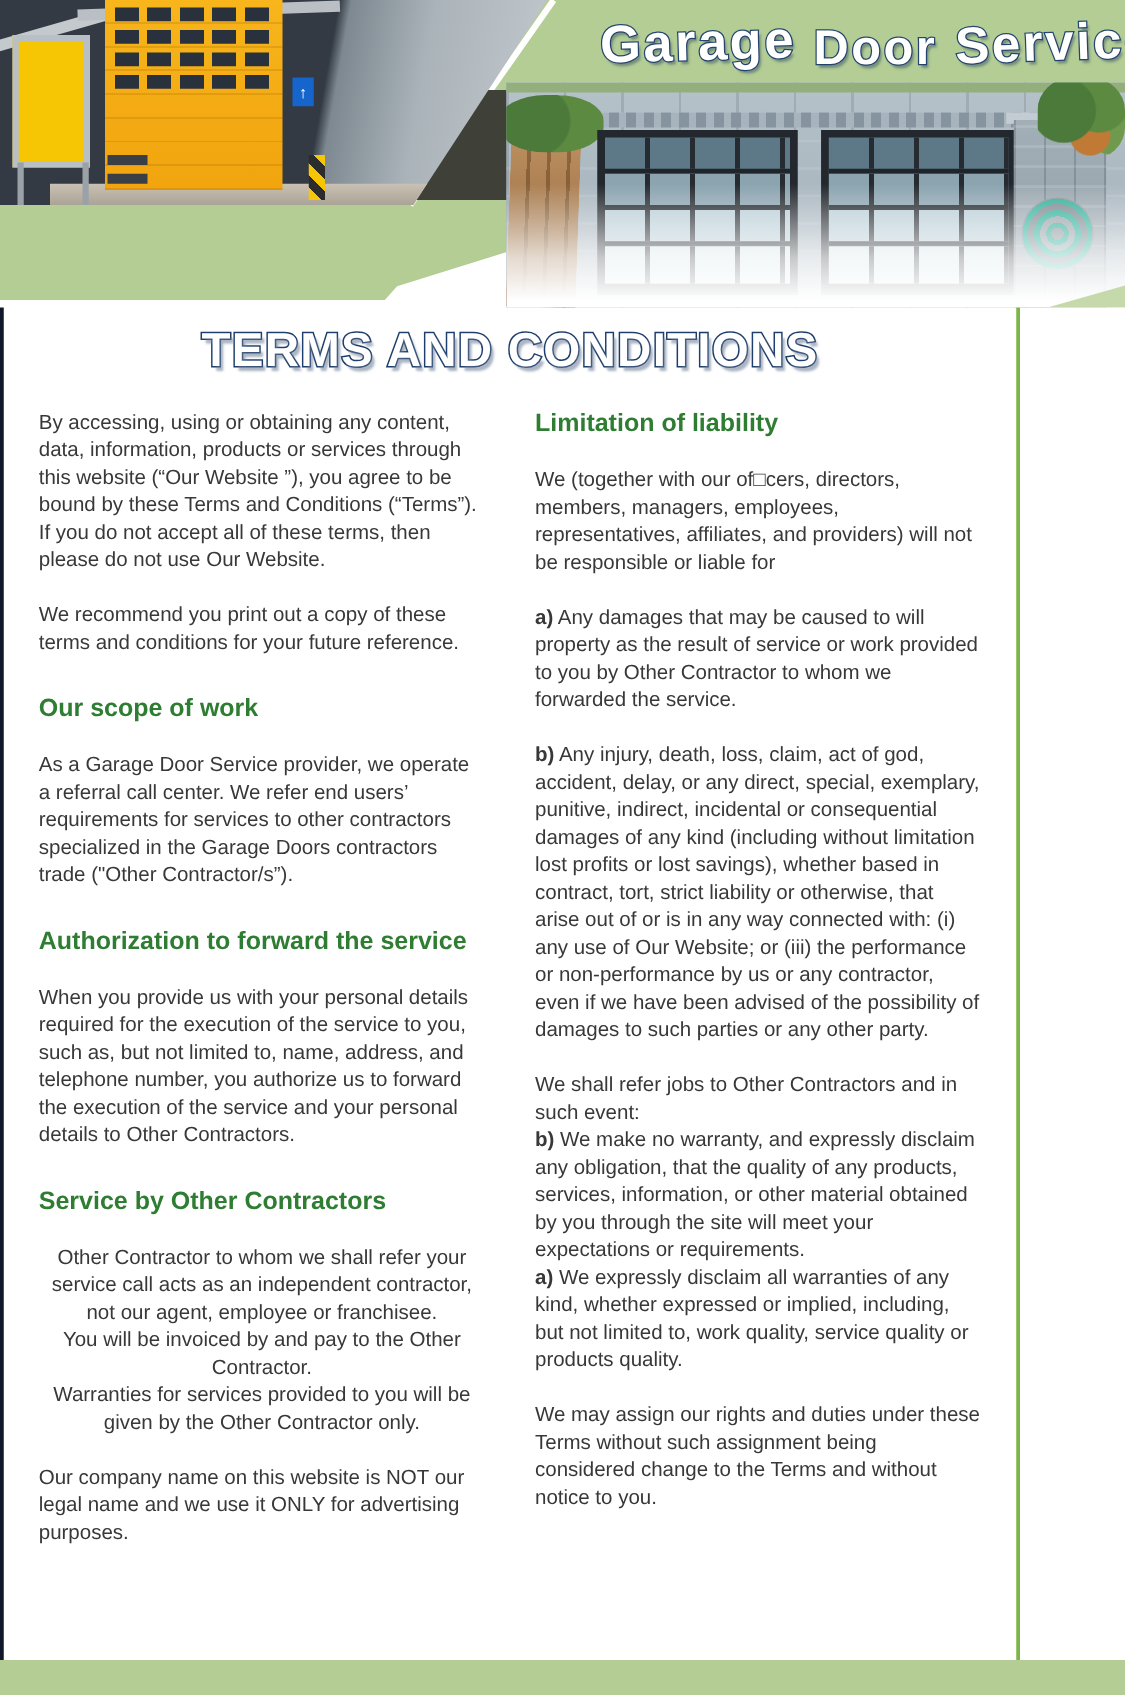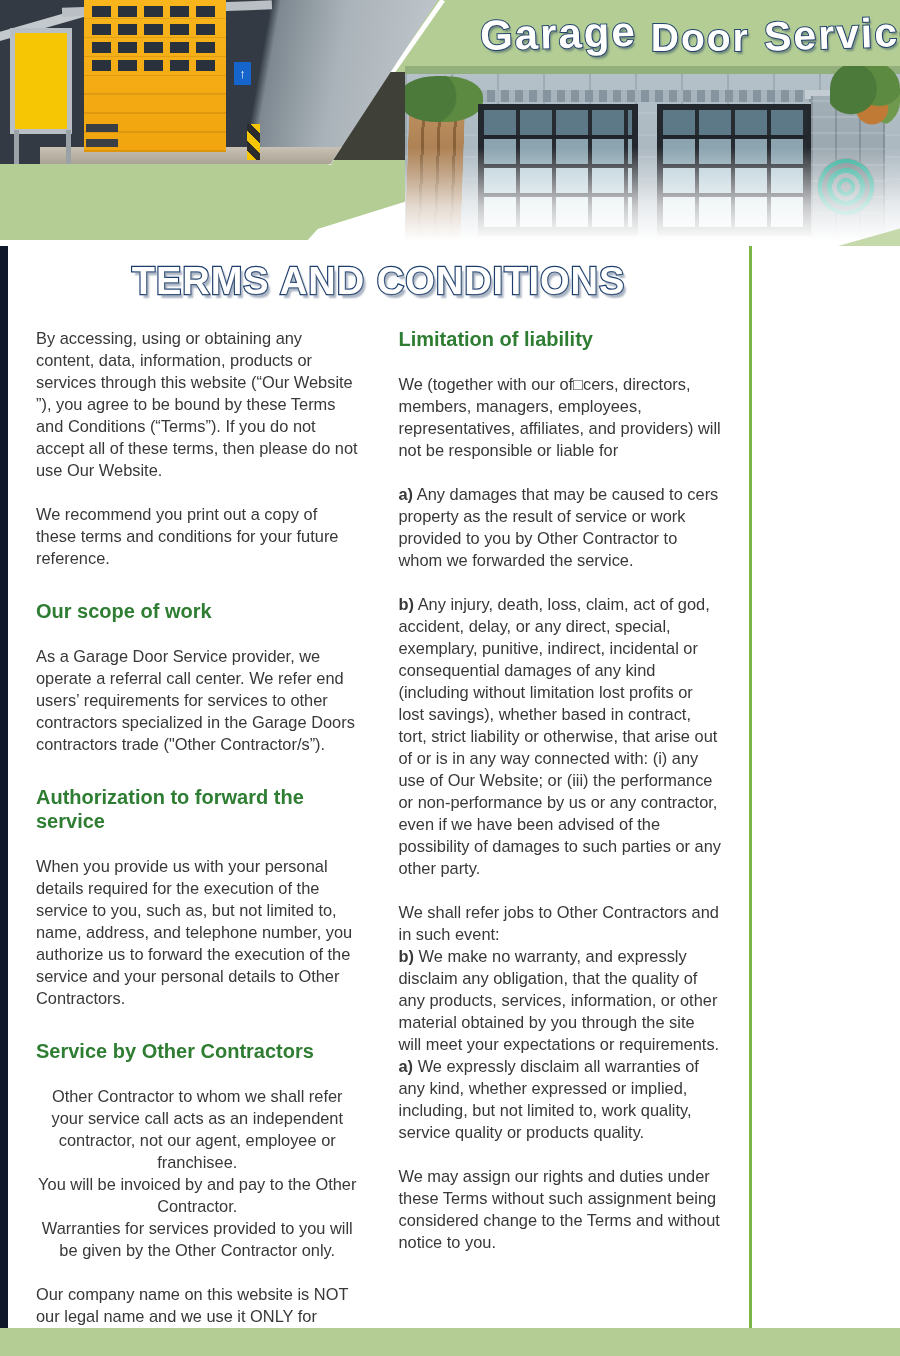--- a/index.html
+++ b/index.html
@@ -83,22 +83,22 @@
   .logo{position:absolute;left:480px;top:10px;z-index:5;white-space:nowrap;
     font-weight:bold;color:#fff;letter-spacing:2px;
     -webkit-text-stroke:2px #24466f;paint-order:stroke fill;
     text-shadow:2px 3px 2px rgba(40,65,100,.45);}
   .logo span{display:inline-block;margin-right:14px;}
   .logo .w1{font-size:42px;transform:rotate(-1.5deg);}
   .logo .w2{font-size:39px;transform:translateY(3px);}
   .logo .w3{font-size:41px;transform:rotate(-2deg);margin-right:0;}
 
   
-  .content{position:relative;width:752px;height:1082px;box-sizing:border-box;overflow:hidden;
-    border-left:8px solid #0f172a;border-right:3px solid #7cb649;background:#fff;}
+  .content{position:relative;width:816px;height:1082px;box-sizing:border-box;overflow:hidden;
+    border-left:3px solid #0f172a;border-right:3px solid #7cb649;background:#fff;}
   .doc-title{margin:14px 0 0;text-align:center;font-size:38px;font-weight:bold;letter-spacing:1px;
     color:#fff;-webkit-text-stroke:2.4px #1d3e6c;paint-order:stroke fill;
     text-shadow:3px 4px 2px rgba(100,118,145,.55);}
   .cols{display:grid;grid-template-columns:1fr 1fr;column-gap:40px;padding:0 28px;margin-top:24px;
     font-size:16.4px;line-height:22px;}
   .cols p{margin:0 0 22px;}
   .cols h2{margin:30px 0 22px;font-size:20px;line-height:24px;color:#2e7d32;font-weight:bold;}
   .col-r h2.first{margin-top:0;}
   .block span.ln{display:block;text-align:center;}
   .block{margin:0 0 22px;}
@@ -188,21 +188,21 @@
           <span class="ln">Other Contractor to whom we shall refer your service call acts as an independent contractor, not our agent, employee or franchisee.</span>
           <span class="ln">You will be invoiced by and pay to the Other Contractor.</span>
           <span class="ln">Warranties for services provided to you will be given by the Other Contractor only.</span>
         </div>
         <p>Our company name on this website is NOT our legal name and we use it ONLY for advertising purposes.</p>
       </div>
 
       <div class="col-r">
         <h2 class="first">Limitation of liability</h2>
         <p>We (together with our of□cers, directors, members, managers, employees, representatives, affiliates, and providers) will not be responsible or liable for</p>
-        <p><b class="lbl">a)</b> <span>Any damages that may be caused to cers property as the result of service or work provided to you by Other Contractor to whom we forwarded the service.</span></p>
+        <p><b class="lbl">a)</b> <span>Any damages that may be caused to will property as the result of service or work provided to you by Other Contractor to whom we forwarded the service.</span></p>
         <p><b class="lbl">b)</b> <span>Any injury, death, loss, claim, act of god, accident, delay, or any direct, special, exemplary, punitive, indirect, incidental or consequential damages of any kind (including without limitation lost profits or lost savings), whether based in contract, tort, strict liability or otherwise, that arise out of or is in any way connected with: (i) any use of Our Website; or (iii) the performance or non-performance by us or any contractor, even if we have been advised of the possibility of damages to such parties or any other party.</span></p>
 
         <div class="block tight">
           <p>We shall refer jobs to Other Contractors and in such event:</p>
           <p><b class="lbl">b)</b> <span>We make no warranty, and expressly disclaim any obligation, that the quality of any products, services, information, or other material obtained by you through the site will meet your expectations or requirements.</span></p>
           <p><b class="lbl">a)</b> <span>We expressly disclaim all warranties of any kind, whether expressed or implied, including, but not limited to, work quality, service quality or products quality.</span></p>
         </div>
 
         <p>We may assign our rights and duties under these Terms without such assignment being considered change to the Terms and without notice to you.</p>
       </div>

